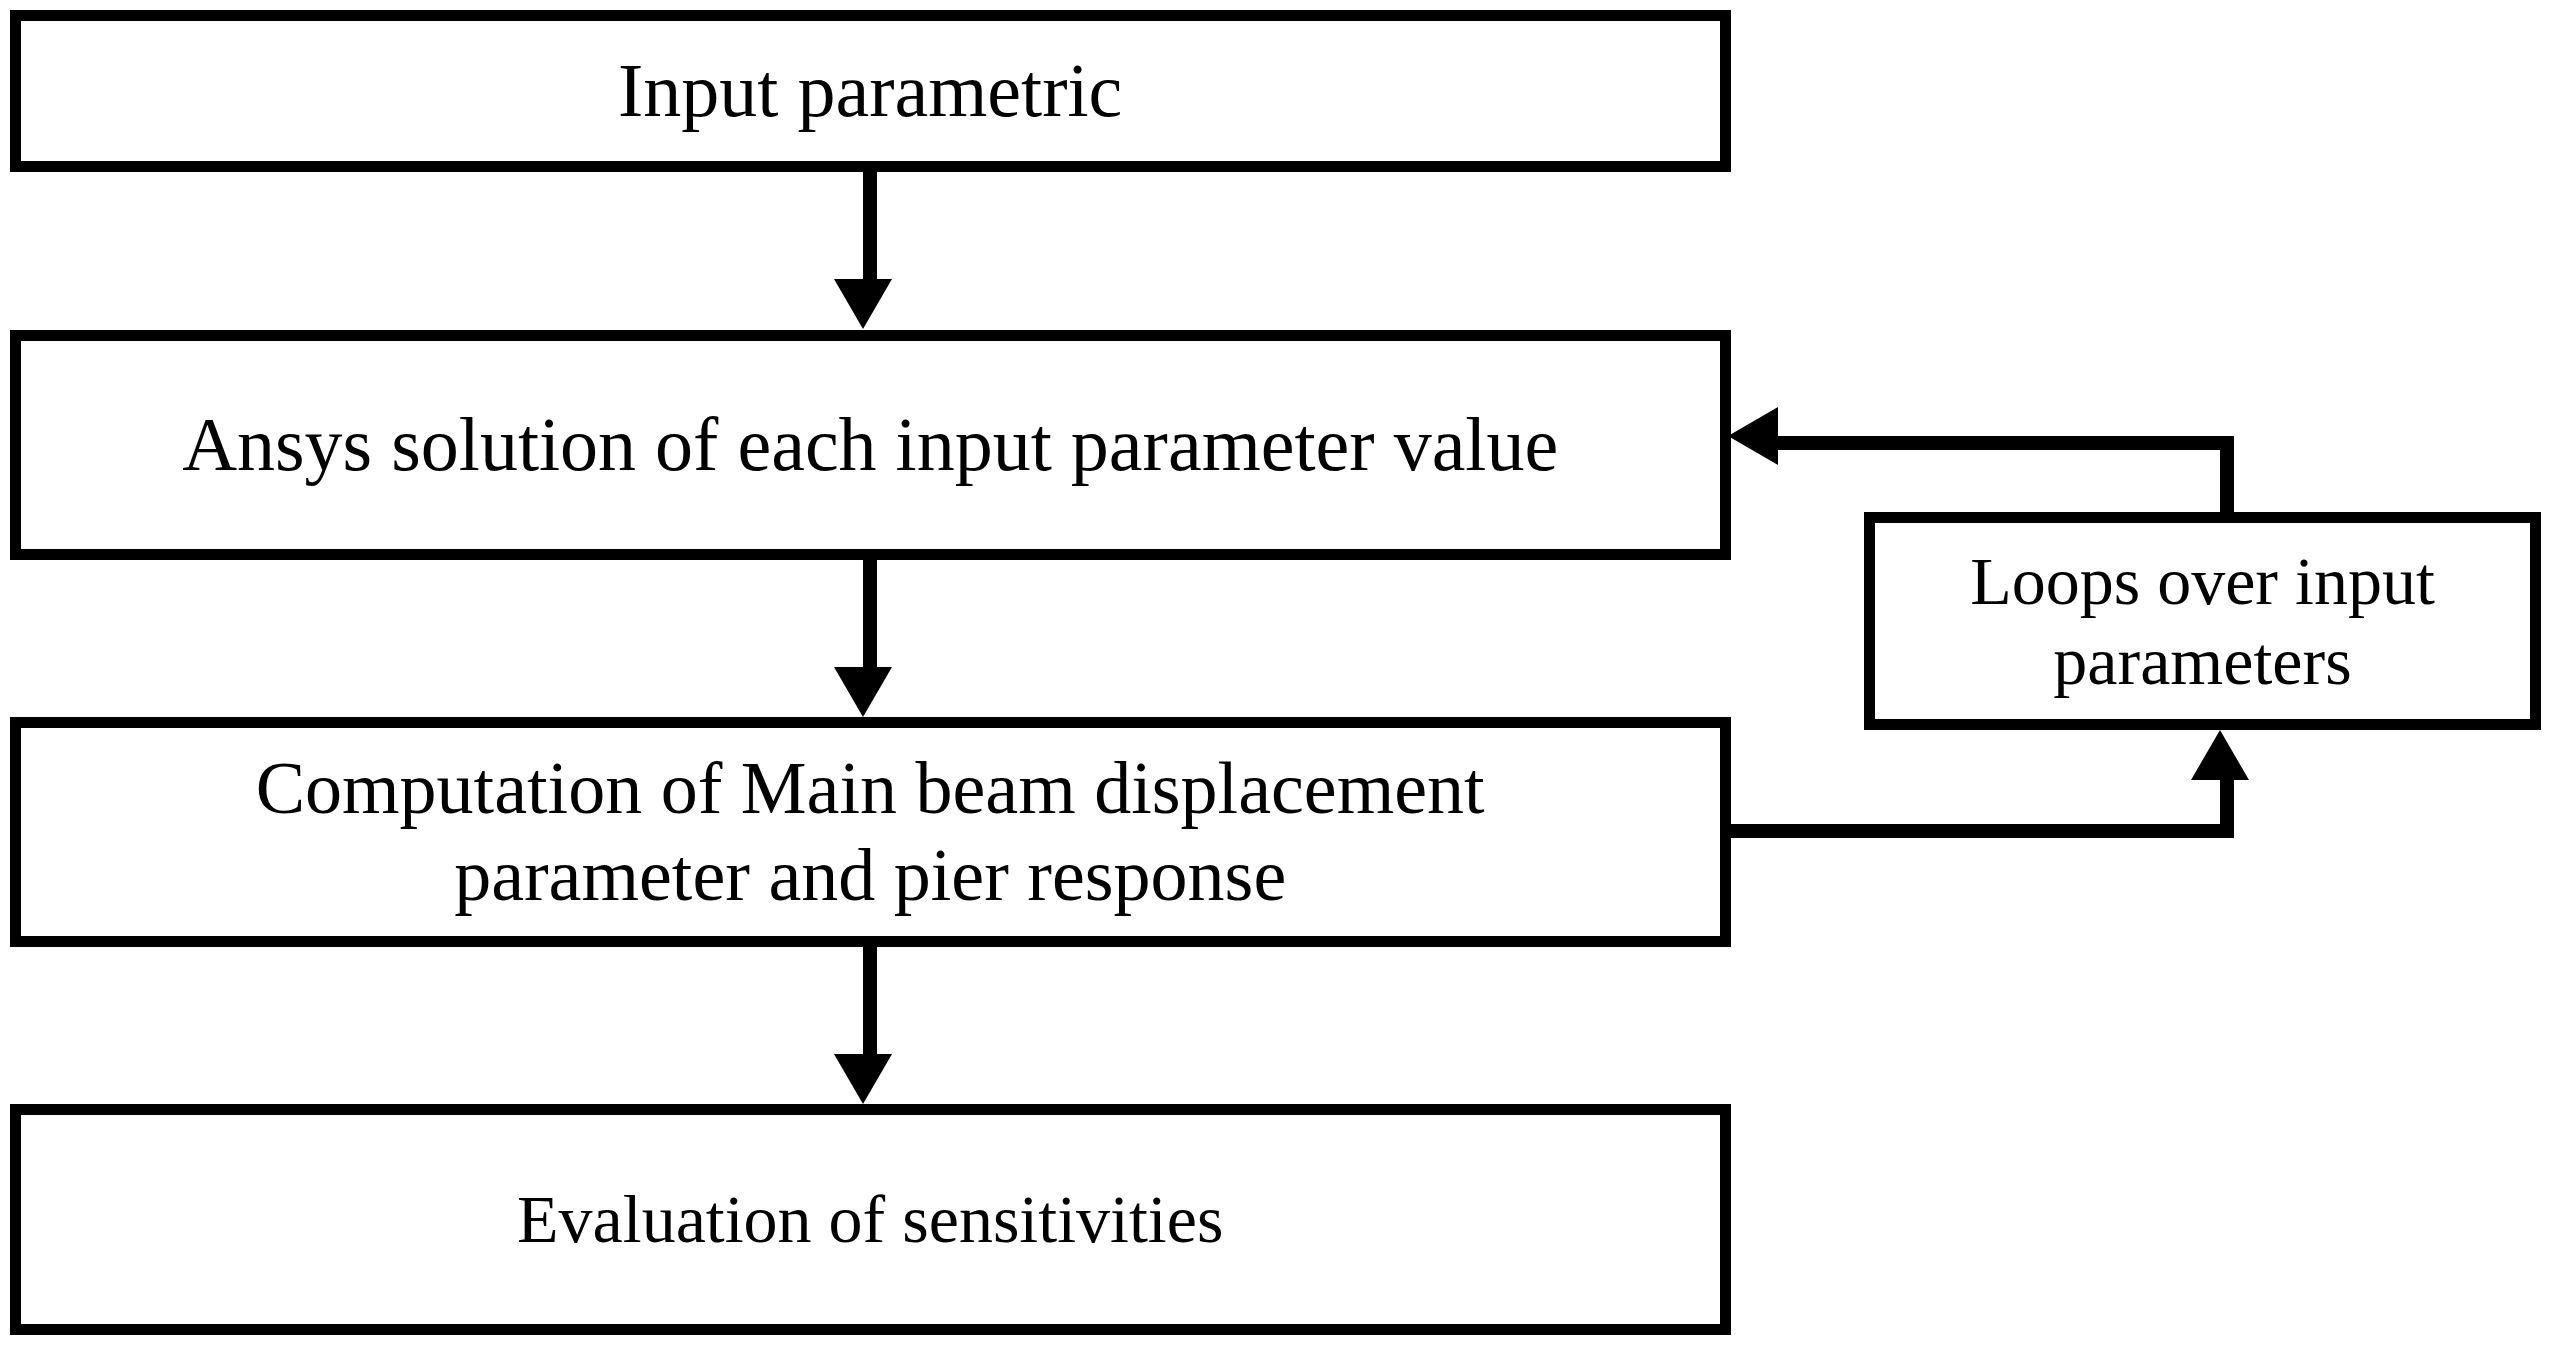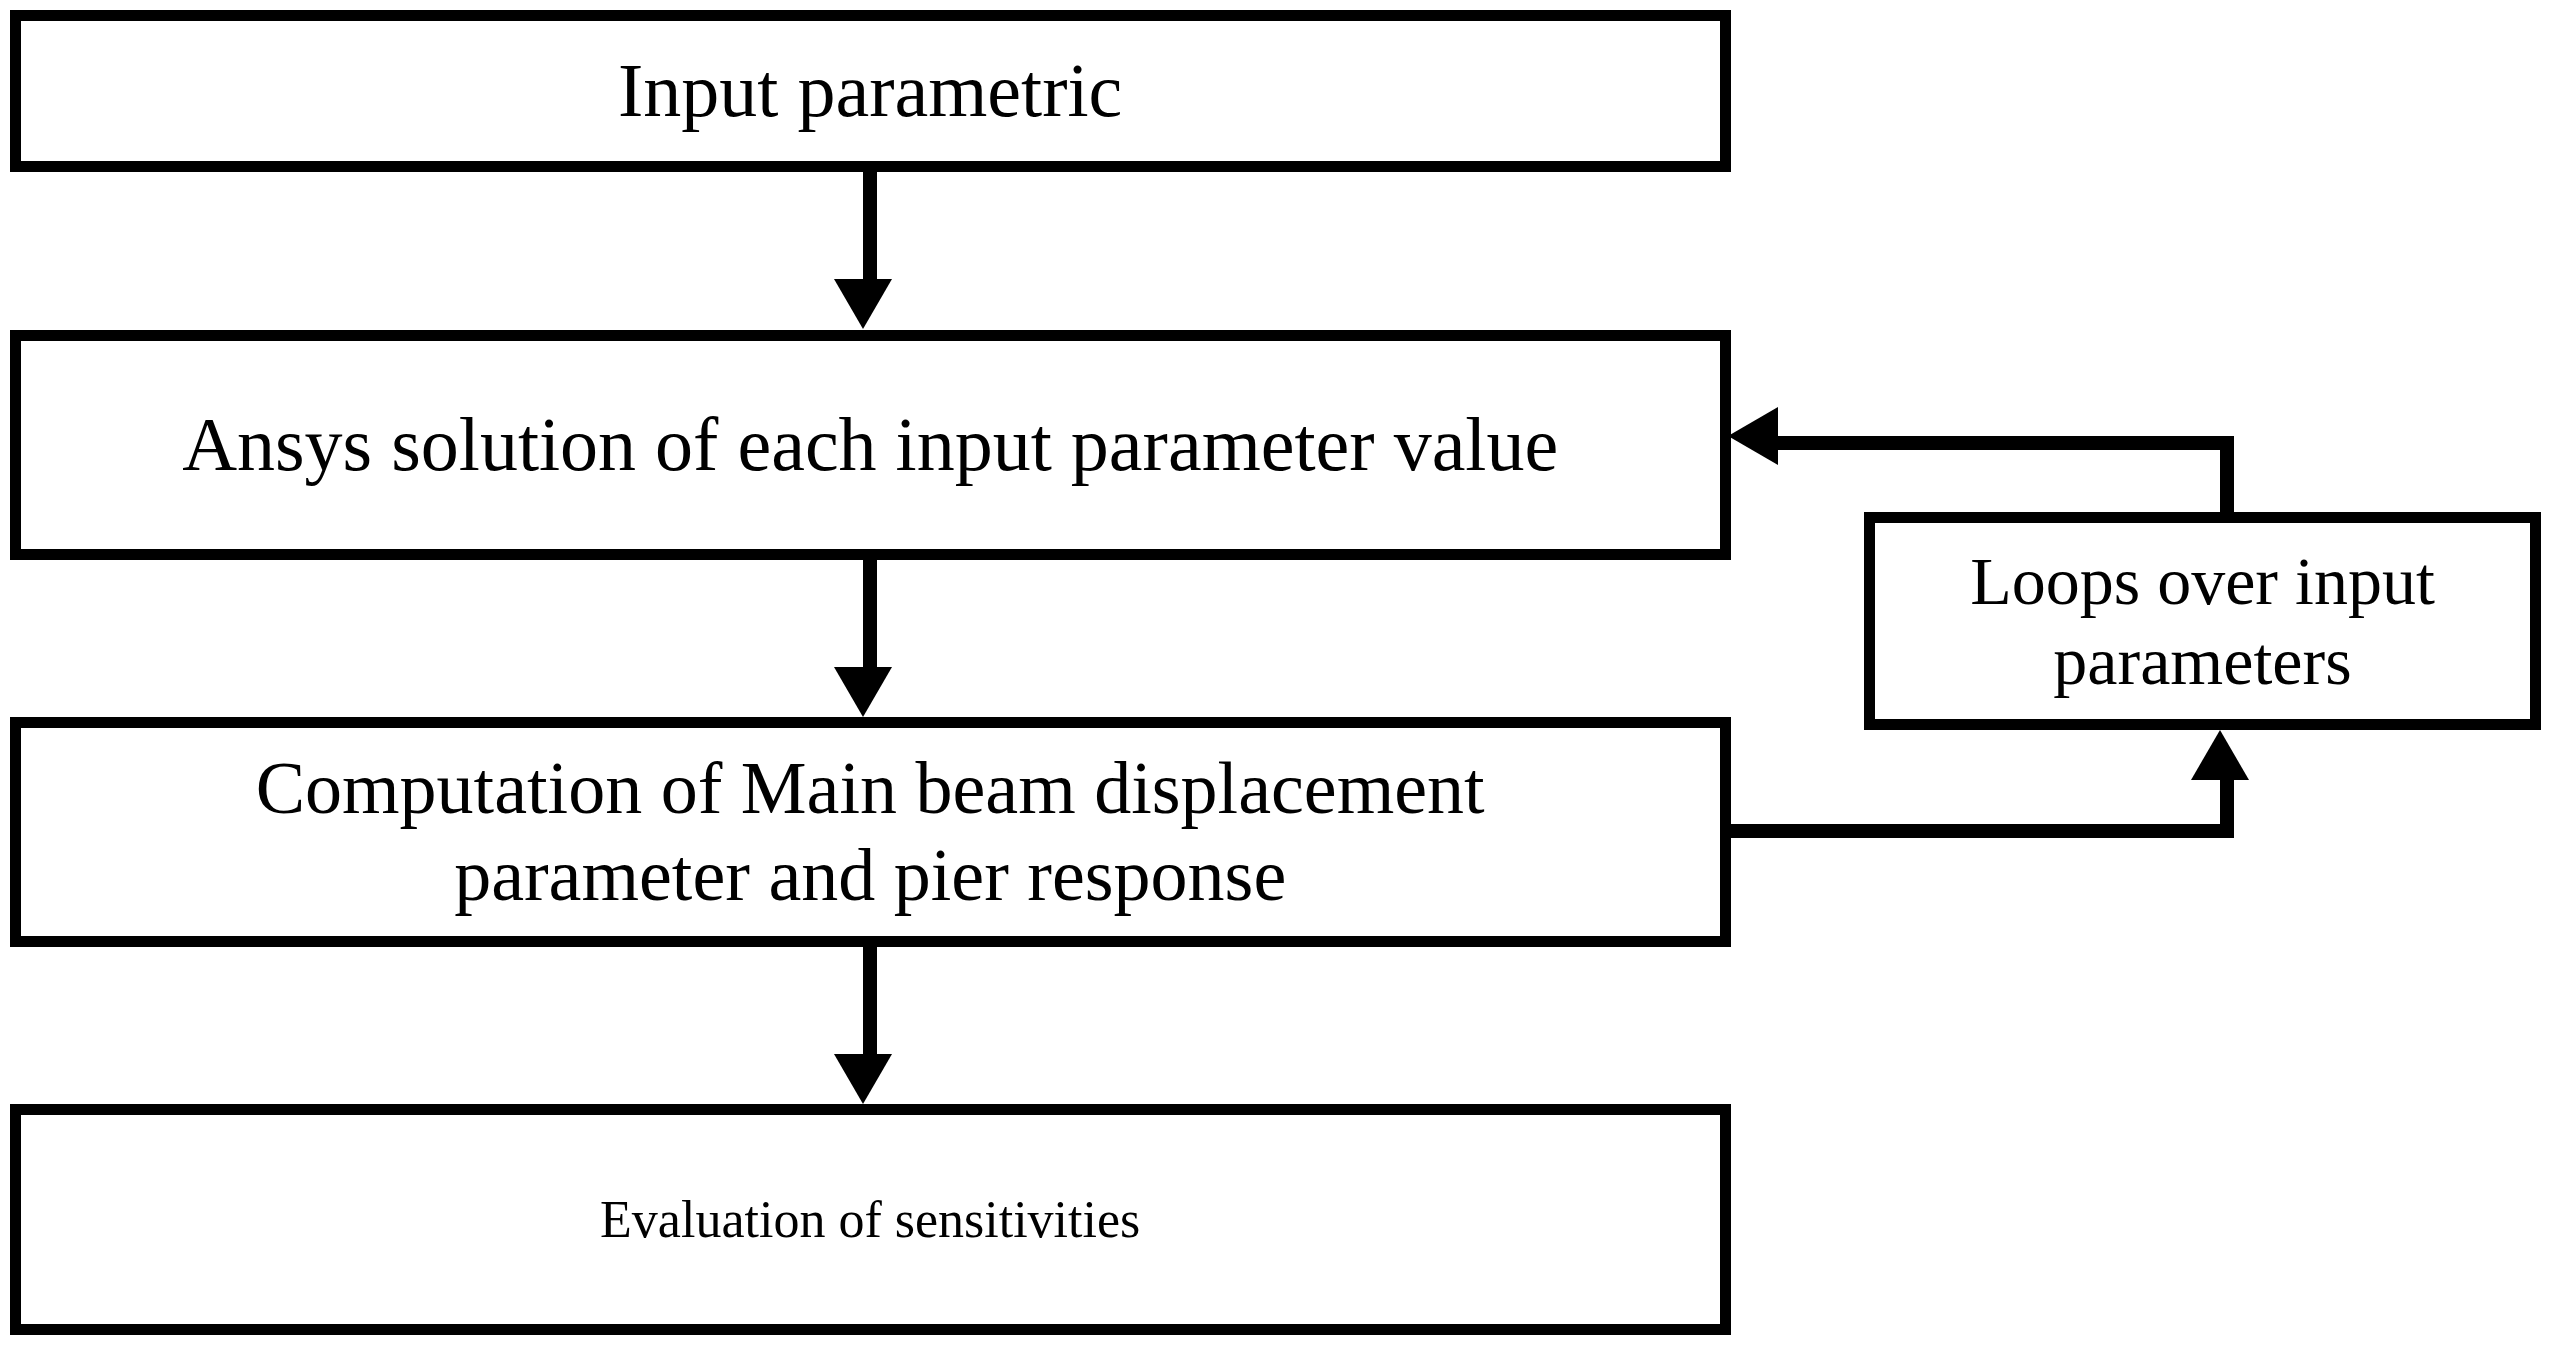--- a/index.html
+++ b/index.html
@@ -36,21 +36,21 @@
     width: 100%;
     padding: 0 3px;
     box-sizing: border-box;
     white-space: pre-line;
   }
 
   
   #node-input        { left: 9.7px;   top: 9.7px;   width: 1721px; height: 162px; font-size: 76px; }
   #node-ansys        { left: 9.7px;   top: 330px;  width: 1721px; height: 230px; font-size: 76px; }
   #node-computation  { left: 9.7px;   top: 717px;  width: 1721px; height: 230px; font-size: 74px; }
-  #node-evaluation   { left: 9.7px;   top: 1104px; width: 1721px; height: 231px; font-size: 52px; }
+  #node-evaluation   { left: 9.7px;   top: 1104px; width: 1721px; height: 231px; font-size: 68px; }
   #node-loops        { left: 1864px; top: 512px;  width: 677px;  height: 218px; font-size: 68px; }
 
   
   .seg-v {
     position: absolute;
     width: 13.6px;
     background: #000000;
     z-index: 2;
   }
   .seg-h {

